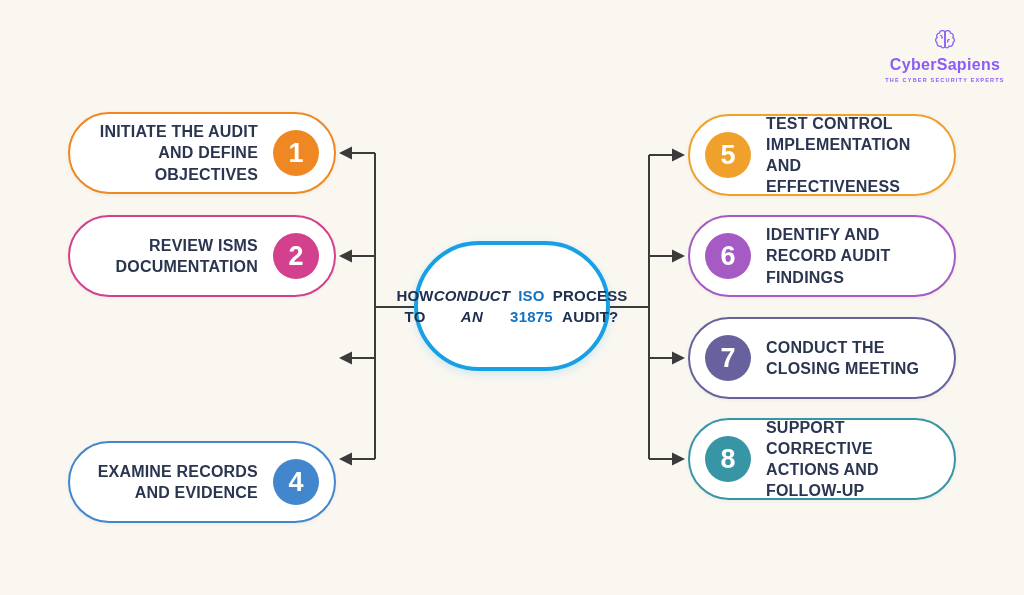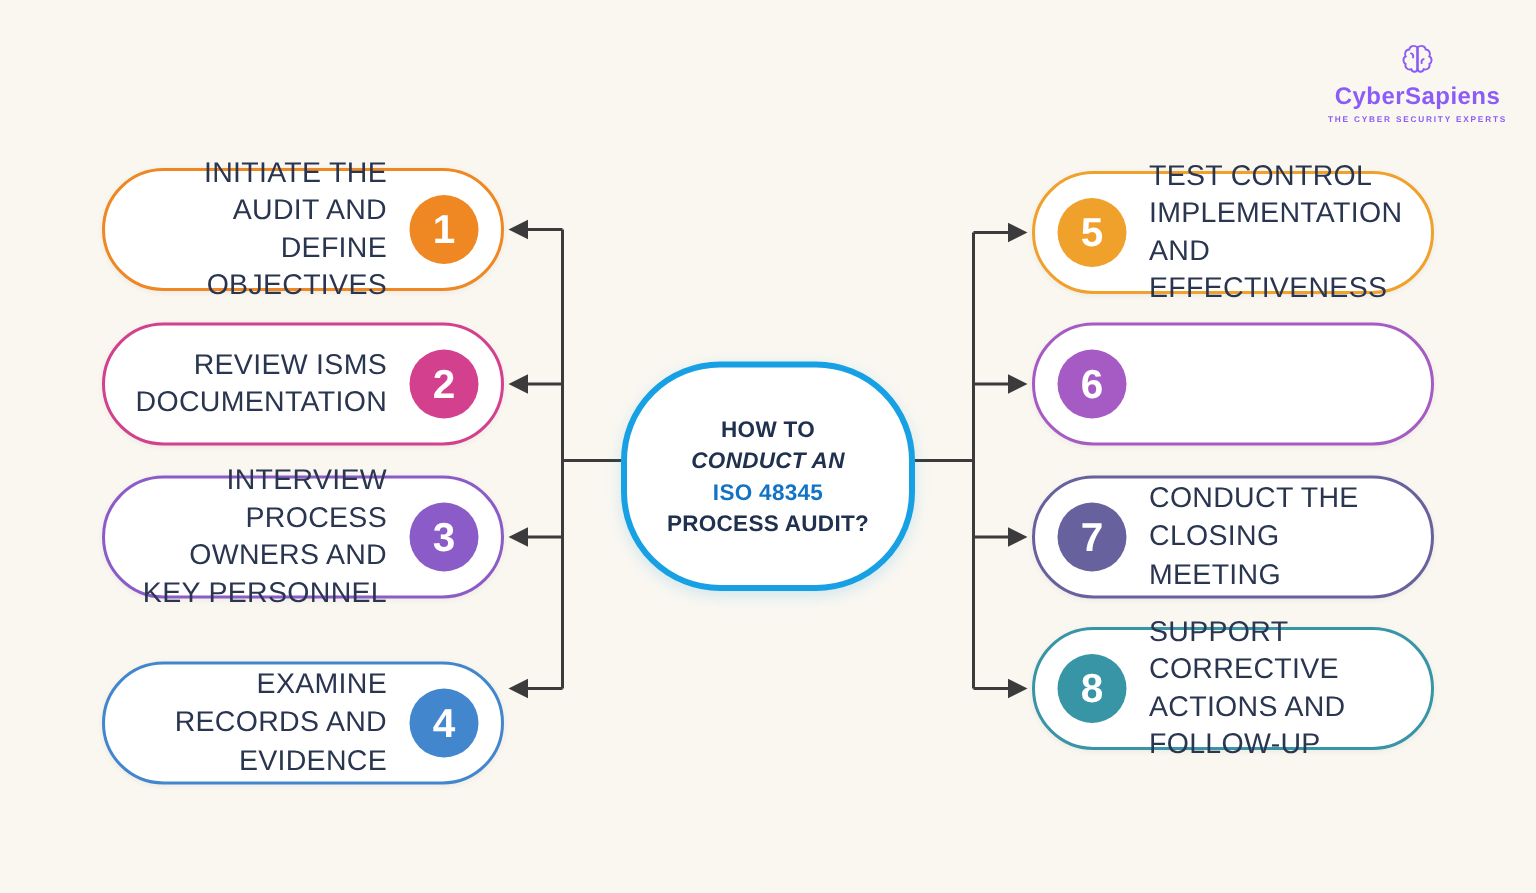--- a/index.html
+++ b/index.html
@@ -26,41 +26,41 @@
     position:absolute; top:50%; transform:translateY(-50%);
     width:46px; height:46px; border-radius:50%;
     background:#999; color:#ffffff;
     font-weight:bold; font-size:27px;
     display:flex; align-items:center; justify-content:center;
   }
   .pill.left  .num { right:15px; }
   .pill.right .num { left:15px; }
 
   .label {
-    font-size:19px; font-weight:normal; color:#2A3550;
+    font-size:16px; font-weight:bold; color:#2A3550;
     line-height:1.32; letter-spacing:0.2px; text-transform:uppercase;
   }
   .pill.left .label { text-align:right; }
   .pill.right .label { text-align:left; }
 
   .p1 { left:68px;  top:112px; }
   .p2 { left:68px;  top:215px; }
   .p3 { left:68px;  top:317px; }
   .p4 { left:68px;  top:418px; }
   .p5 { left:688px; top:114px; }
   .p6 { left:688px; top:215px; }
   .p7 { left:688px; top:317px; }
   .p8 { left:688px; top:418px; }
 
   
   .center-node {
-    position:absolute; left:414px; top:241px; width:196px; height:153px;
+    position:absolute; left:414px; top:241px; width:196px; height:130px;
     box-sizing:border-box; background:#ffffff;
     border:4px solid #18A0E4; border-radius:66px;
-    display:flex; flex-direction:column; align-items:center; justify-content:center;
+    display:flex; flex-direction:row; align-items:center; justify-content:center;
     text-align:center; box-shadow:0 3px 10px rgba(24,160,228,0.18);
   }
   .center-node .t {
     font-size:15px; font-weight:bold; color:#20304F; line-height:1.4;
     letter-spacing:0.2px;
   }
   .center-node .hl { color:#1273C4; }
 
   
   .logo {
@@ -104,49 +104,46 @@
   </svg>
 
   <div class="pill left p1" style="border-color: rgb(239, 135, 34);">
     <span class="label">INITIATE THE AUDIT AND DEFINE OBJECTIVES</span>
     <span class="num" style="background: rgb(239, 135, 34);">1</span>
   </div>
   <div class="pill left p2" style="border-color: rgb(210, 64, 142);">
     <span class="label">REVIEW ISMS DOCUMENTATION</span>
     <span class="num" style="background: rgb(210, 64, 142);">2</span>
   </div>
-  <div class="pill left p3" style="border-color: rgb(139, 92, 200);">
-    <span class="label">INTERVIEW PROCESS OWNERS AND KEY PERSONNEL</span>
-    <span class="num" style="background: rgb(139, 92, 200);">3</span>
-  </div>
   <div class="pill left p4" style="border-color: rgb(66, 135, 206); margin-top: 23px;">
     <span class="label">EXAMINE RECORDS AND EVIDENCE</span>
     <span class="num" style="background: rgb(66, 135, 206);">4</span>
   </div>
 
   <div class="pill right p5" style="border-color: rgb(240, 161, 44);">
     <span class="num" style="background: rgb(240, 161, 44);">5</span>
     <span class="label">TEST CONTROL IMPLEMENTATION AND EFFECTIVENESS</span>
   </div>
   <div class="pill right p6" style="border-color: rgb(166, 91, 196);">
     <span class="num" style="background: rgb(166, 91, 196);">6</span>
+    <span class="label">IDENTIFY AND RECORD AUDIT FINDINGS</span>
   </div>
   <div class="pill right p7" style="border-color: rgb(103, 97, 158);">
     <span class="num" style="background: rgb(103, 97, 158);">7</span>
     <span class="label">CONDUCT THE CLOSING MEETING</span>
   </div>
   <div class="pill right p8" style="border-color: rgb(55, 149, 166);">
     <span class="num" style="background: rgb(55, 149, 166);">8</span>
     <span class="label">SUPPORT CORRECTIVE ACTIONS AND FOLLOW-UP</span>
   </div>
 
   <div class="center-node" style="border-color: rgb(24, 160, 228);">
     <div class="t" style="color: rgb(32, 48, 79);">HOW TO</div>
     <div class="t" style="color: rgb(32, 48, 79); font-style: italic;">CONDUCT AN</div>
-    <div class="t hl" style="color: rgb(18, 115, 196);">ISO 48345</div>
+    <div class="t hl" style="color: rgb(18, 115, 196);">ISO 31875</div>
     <div class="t" style="color: rgb(32, 48, 79);">PROCESS AUDIT?</div>
   </div>
 
   <div class="logo" style="color: #8b5cf6;">
     <svg class="brain" width="28" height="26" viewBox="0 0 26 24" fill="none" stroke="currentColor" stroke-width="1.2" stroke-linecap="round">
       <path d="M12.8 3.2 C11 1.6 8.2 2.4 7.9 4.6 C5.6 4.7 4.6 7.2 5.7 8.9 C3.8 9.8 3.9 12.6 5.6 13.4 C5 15.7 7 17.6 9.2 16.8 C9.8 19 12.8 18.8 12.8 16.6 Z"></path>
       <path d="M13.2 3.2 C15 1.6 17.8 2.4 18.1 4.6 C20.4 4.7 21.4 7.2 20.3 8.9 C22.2 9.8 22.1 12.6 20.4 13.4 C21 15.7 19 17.6 16.8 16.8 C16.2 19 13.2 18.8 13.2 16.6 Z"></path>
       <path d="M9 7 C10.2 7.4 10.6 8.4 10.2 9.5 M16.8 10.5 C15.6 10.9 15.2 11.9 15.6 13"></path>
     </svg>
     <div class="logo-name">CyberSapiens</div>

